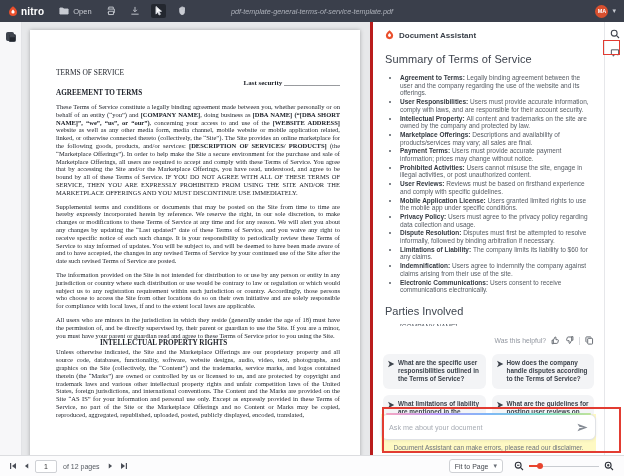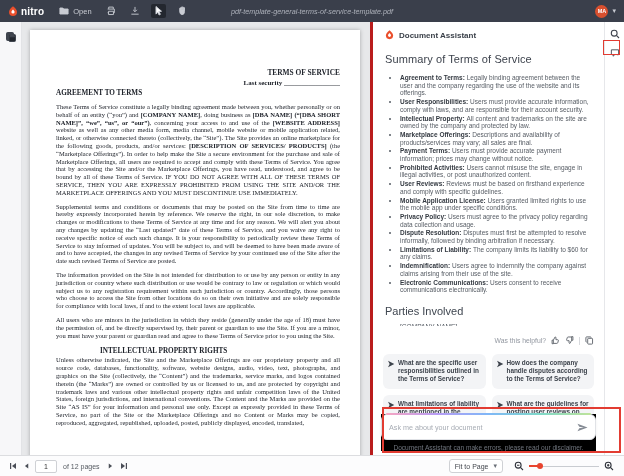--- a/index.html
+++ b/index.html
@@ -29,26 +29,26 @@
   .rightrail { position:absolute; left:604px; top:22px; width:20px; height:433px; background:#fff;
                border-left:1px solid #e6e7ea; display:flex; flex-direction:column; align-items:center; gap:7px; padding-top:6px; }
   .rail-btn { background:none; border:none; cursor:pointer; padding:1px; color:#3f444e; }
   .rail-btn svg { stroke:#3f444e; }
 
   
   .docarea { position:absolute; left:22px; top:22px; width:348px; height:433px; background:#e7e8ea; overflow:hidden; }
   .page { margin:8px 10px 0 8px; width:330px; height:470px; background:#fff;
           box-shadow:0 0 4px rgba(0,0,0,.28); padding:38px 20px 10px 26px;
           font-family:"Liberation Serif", serif; color:#20242c; }
-  .doc-title { font-size:7.4px; font-weight:bold;text-align:right; }
+  .doc-title { font-size:7.4px; font-weight:normal; }
   .doc-updated { font-size:7px; font-weight:bold; text-align:right; margin-top:2px; }
   .doc-h2 { font-size:7.2px; font-weight:bold; margin-top:2px; }
   .doc-p { font-size:6.5px; line-height:7.8px; text-align:justify; margin-top:6px; }
   .bseg { font-weight:bold; }
-  .doc-h2.mt { margin-top:8px;padding-left:44px; }
+  .doc-h2.mt { margin-top:0;padding-left:44px; }
 
   
   .panel { position:absolute; left:370px; top:22px; width:234px; height:433px; background:#fff;
            border-left:3px solid #b91c1c; padding:8px 10px 0 12px; overflow:hidden; }
   .panel-head { display:flex; align-items:center; gap:5px; }
   .panel-head-label { font-size:8px; font-weight:bold; color:#393f48; }
   .sum-title { font-size:11px; font-weight:400; color:#3d434d; margin-top:13px; letter-spacing:.1px; }
   .panel-flow { height:252px; overflow:hidden; margin-top:9px; }
   .sum-list { list-style:disc; padding-left:15px; color:#565c64; font-size:6.5px; line-height:7.7px; }
   .sum-list li { margin-bottom:1px; }
@@ -59,21 +59,21 @@
   .helpful { position:absolute; right:10px; top:314px; display:flex; align-items:center; gap:5px; color:#9297a0; font-size:6.8px; }
   .helpful .fb { background:none; border:none; cursor:pointer; padding:0; color:#5a6068; }
   .helpful .fb svg { stroke:#5a6068; }
   .vdiv { width:1px; height:8px; background:#d7d9dd; }
   .cards { position:absolute; left:10px; right:10px; top:332px; display:grid;
            grid-template-columns:1fr 1fr; gap:6px; }
   .card { background:#f3f4f6; border-radius:6px; padding:5px 5px 5px 5px; display:flex; gap:3px;
           font-size:6.4px; font-weight:bold; color:#3c424b; line-height:8.2px; cursor:pointer; border:none; text-align:left; }
   .card-arrow { flex:0 0 auto; margin-top:1px; color:#3c424b; }
   .card-arrow svg { fill:#3c424b; }
-  .inputwrap { position:absolute; left:8px; right:8px; bottom:4px; background:#000000; z-index:5; }
+  .inputwrap { position:absolute; left:8px; right:8px; bottom:4px; background:#fef9c3; z-index:5; }
   .askbox { position:relative; background:#fff; border:1px solid #e0e2e6; border-radius:6px; height:26px;
             display:flex; align-items:center; padding:0 7px; box-shadow:0 1px 3px rgba(0,0,0,.06); }
   .askbox::before { content:""; position:absolute; left:4px; right:4px; top:-2px; height:2px; border-radius:2px;
             background:linear-gradient(90deg,#f7a6c1,#b79cf5,#7fb7f7,#7fd9c9,#bfe39a); filter:blur(.6px); }
   .ask-input { flex:1; border:none; outline:none; font-size:7.2px; color:#3c424b;
                font-family:"Liberation Sans", sans-serif; }
   .ask-input::placeholder { color:#a7acb4; }
   .send-btn { background:none; border:none; cursor:pointer; padding:0; }
   .send-btn svg { fill:#858b94; }
   .disclaimer { text-align:center; font-size:6.6px; color:#70757e; margin-top:4px; }

